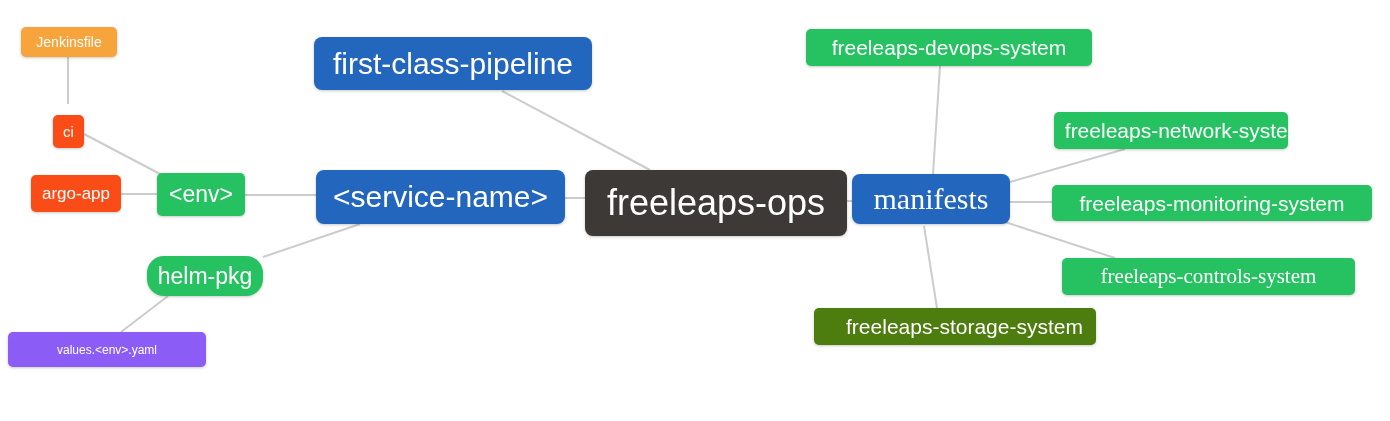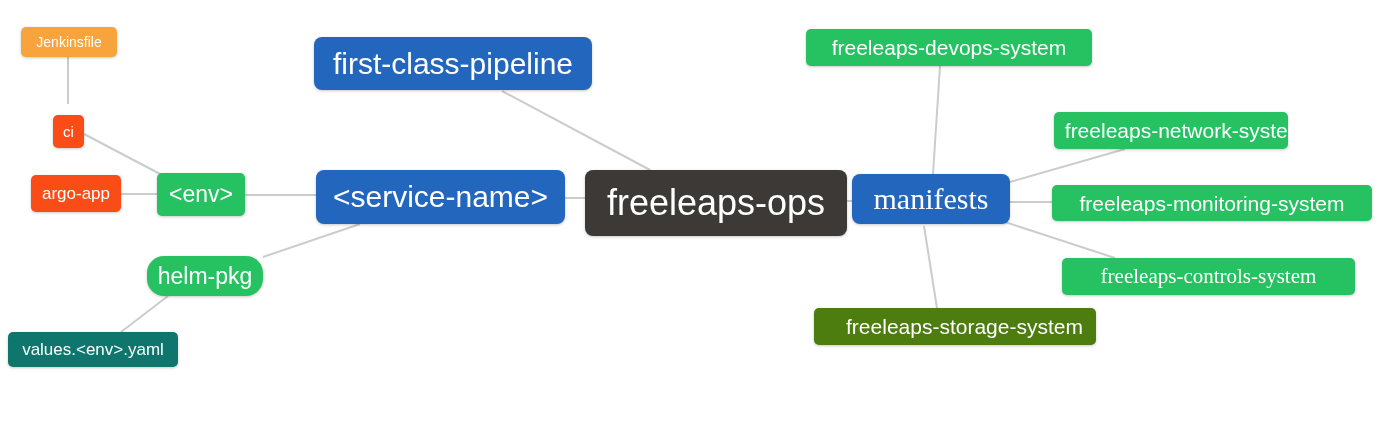--- a/index.html
+++ b/index.html
@@ -64,16 +64,16 @@
       <div class="node" style="left: 852px; top: 174px; width: 158px; height: 50px; font-size: 30px; background: rgb(35, 102, 190); color: rgb(255, 255, 255); border-radius: 8px; font-family: Liberation Serif, serif;">manifests</div>
       <div class="node" style="left: 157px; top: 173px; width: 88px; height: 43px; font-size: 23px; background: rgb(38, 194, 98); color: rgb(255, 255, 255); border-radius: 5px;">&lt;env&gt;</div>
       <div class="node" style="left: 147px; top: 256px; width: 116px; height: 40px; font-size: 23px; background: rgb(38, 194, 98); color: rgb(255, 255, 255); border-radius: 17px;">helm-pkg</div>
       <div class="node" style="left: 796px; top: 29px; width: 286px; height: 37px; font-size: 21px; background: rgb(38, 194, 98); color: rgb(255, 255, 255); border-radius: 5px; margin-left: 10px;">freeleaps-devops-system</div>
       <div class="node" style="left: 1054px; top: 112px; width: 234px; height: 37px; font-size: 21px; background: rgb(38, 194, 98); color: rgb(255, 255, 255); border-radius: 5px; padding-left: 28px;">freeleaps-network-system</div>
       <div class="node" style="left: 1052px; top: 185px; width: 320px; height: 36px; font-size: 21px; background: rgb(38, 194, 98); color: rgb(255, 255, 255); border-radius: 5px;">freeleaps-monitoring-system</div>
       <div class="node" style="left: 1062px; top: 258px; width: 293px; height: 37px; font-size: 21px; background: rgb(38, 194, 98); color: rgb(255, 255, 255); border-radius: 5px; font-family: Liberation Serif, serif;">freeleaps-controls-system</div>
       <div class="node" style="left: 814px; top: 308px; width: 282px; height: 37px; font-size: 21px; background: #4d7c0f; color: rgb(255, 255, 255); border-radius: 5px; padding-left: 19px;">freeleaps-storage-system</div>
       <div class="node" style="left: 53px; top: 104px; width: 31px; height: 33px; font-size: 15px; background: rgb(249, 76, 22); color: rgb(255, 255, 255); border-radius: 5px; margin-top: 11px;">ci</div>
       <div class="node" style="left: 31px; top: 175px; width: 90px; height: 37px; font-size: 17px; background: rgb(249, 76, 22); color: rgb(255, 255, 255); border-radius: 5px;">argo-app</div>
-      <div class="node" style="left: 8px; top: 332px; width: 170px; height: 35px; font-size: 17px; background: #0f766e; color: rgb(255, 255, 255); border-radius: 5px;">values.&lt;env&gt;.yaml</div>
+      <div class="node" style="left: 8px; top: 332px; width: 198px; height: 35px; font-size: 12px; background: #8b5cf6; color: rgb(255, 255, 255); border-radius: 5px;">values.&lt;env&gt;.yaml</div>
       <div class="node" style="left: 21px; top: 27px; width: 96px; height: 30px; font-size: 14px; background: rgb(247, 164, 60); color: rgb(255, 255, 255); border-radius: 5px;">Jenkinsfile</div>
     </div>
 </div>
 
 </body></html>

